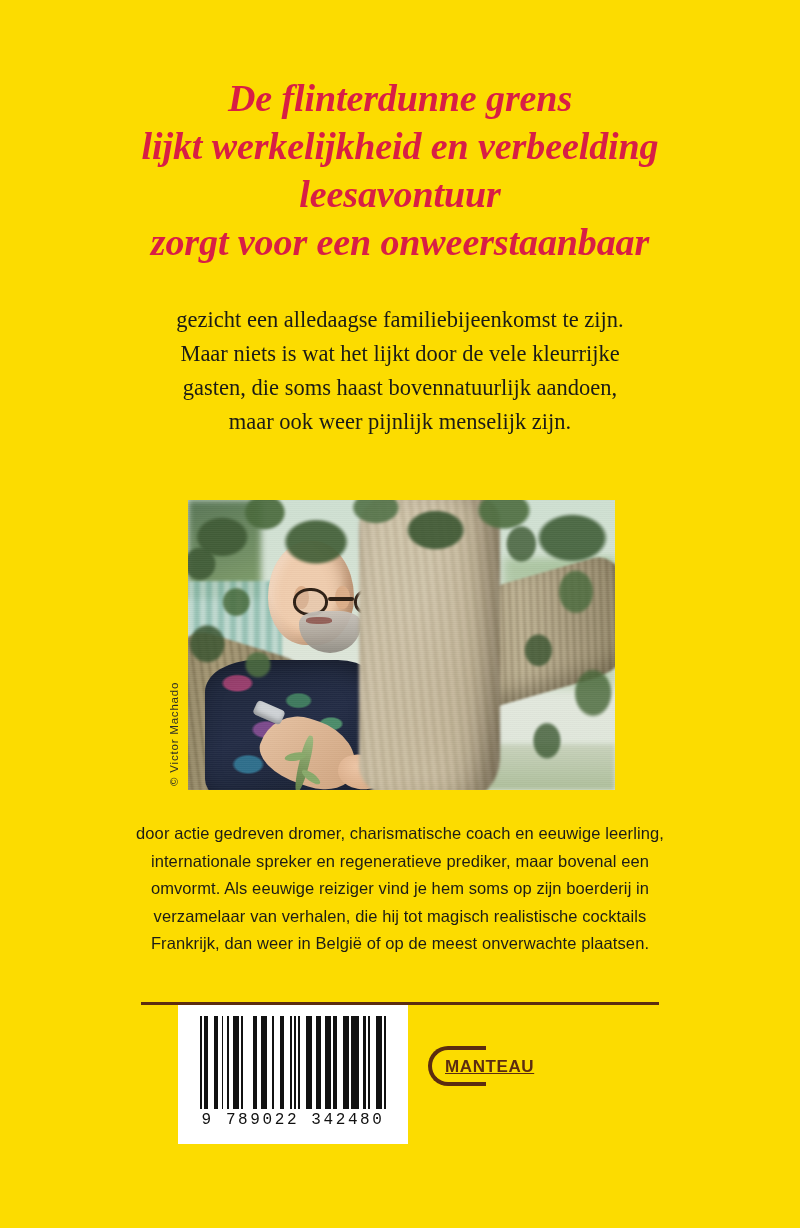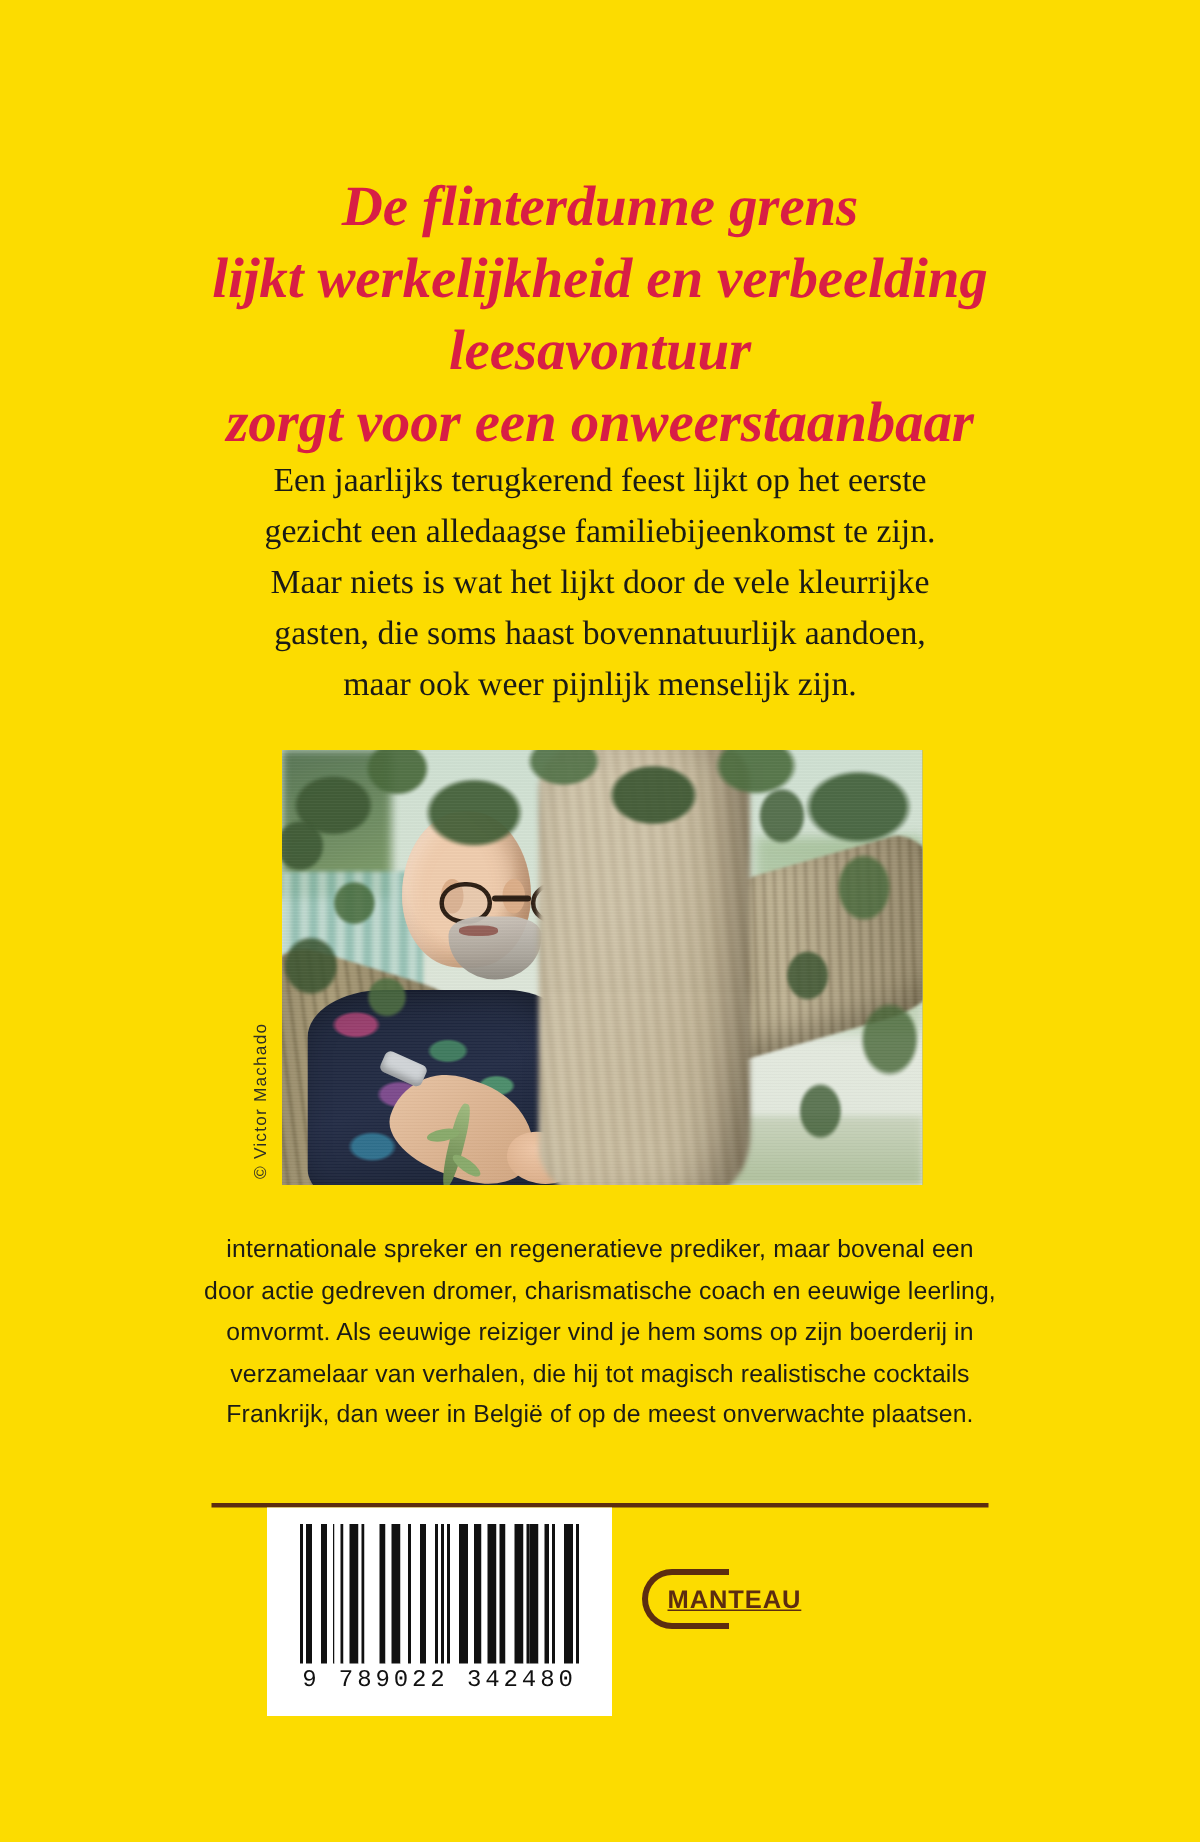--- a/index.html
+++ b/index.html
@@ -28,21 +28,20 @@
     top: 74px;
     width: 680px;
     text-align: center;
     color: #D81E45;
     font-family: "Liberation Serif", serif;
     font-style: italic;
     font-weight: 700;
     font-size: 38px;
     line-height: 48px;
     letter-spacing: -0.1px;
-    margin-top: 40px;
   }
   .headline .hl-line { display: block; white-space: nowrap; }
 
   
   .blurb {
     position: absolute;
     left: 120px;
     top: 303px;
     width: 560px;
     text-align: center;
@@ -428,21 +427,20 @@
 <div class="cover">
 
   <div class="headline">
     <span class="hl-line">De flinterdunne grens</span>
     <span class="hl-line">lijkt werkelijkheid en verbeelding</span>
     <span class="hl-line">leesavontuur</span>
     <span class="hl-line">zorgt voor een onweerstaanbaar</span>
   </div>
 
   <div class="blurb">
-    <span class="bl-line">Een jaarlijks terugkerend feest lijkt op het eerste</span>
     <span class="bl-line">gezicht een alledaagse familiebijeenkomst te zijn.</span>
     <span class="bl-line">Maar niets is wat het lijkt door de vele kleurrijke</span>
     <span class="bl-line">gasten, die soms haast bovennatuurlijk aandoen,</span>
     <span class="bl-line">maar ook weer pijnlijk menselijk zijn.</span>
   </div>
 
   <div class="photo-wrap">
     <div class="ph sky"></div>
     <div class="ph bg-green-left"></div>
     <div class="ph bg-fence"></div>
@@ -474,22 +472,22 @@
     <div class="ph trunk-main"></div>
     <div class="ph leaves lv-top"></div>
     <div class="ph leaves lv-left"></div>
     <div class="ph leaves lv-right"></div>
     <div class="photo-grain"></div>
   </div>
 
   <div class="photo-credit-pos">© Victor Machado</div>
 
   <div class="bio">
+    <span class="bio-line">door actie gedreven dromer, charismatische coach en eeuwige leerling,</span>
     <span class="bio-line">internationale spreker en regeneratieve prediker, maar bovenal een</span>
-    <span class="bio-line">door actie gedreven dromer, charismatische coach en eeuwige leerling,</span>
     <span class="bio-line">omvormt. Als eeuwige reiziger vind je hem soms op zijn boerderij in</span>
     <span class="bio-line">verzamelaar van verhalen, die hij tot magisch realistische cocktails</span>
     <span class="bio-line">Frankrijk, dan weer in België of op de meest onverwachte plaatsen.</span>
   </div>
 
   <div class="rule"></div>
 
   <div class="barcode-box">
     <div class="barcode-bars" id="barcode-bars">
         <span style="flex:1 0 0;background:#111"></span>

